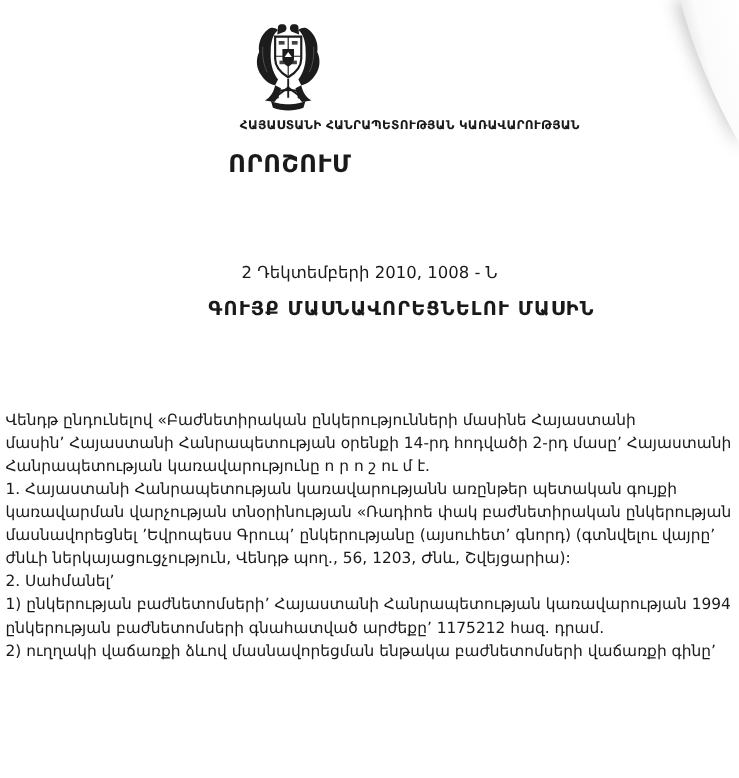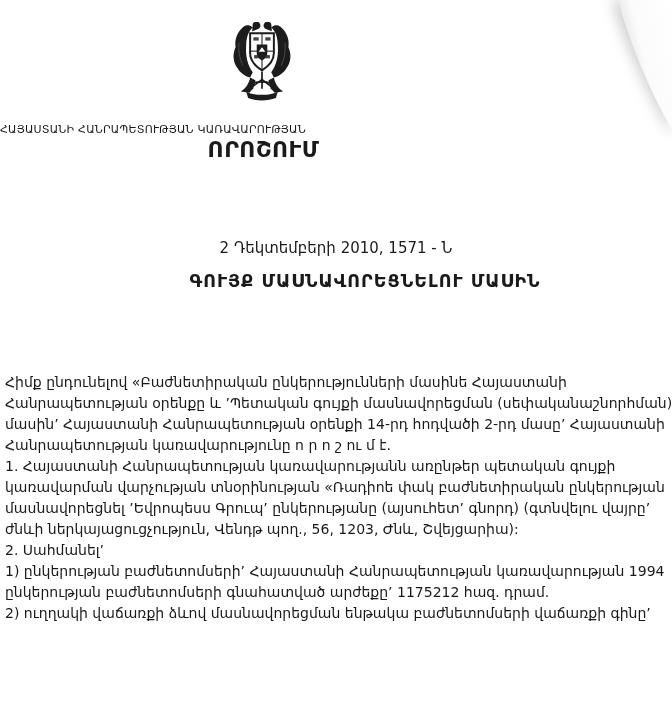--- a/index.html
+++ b/index.html
@@ -27,25 +27,25 @@
 
   .emblem {
     left: 229px;
     top: 22px;
     width: 66px;
     height: 86px;
   }
 
   .gov-name {
     left: 0;
-    top: 123px;
+    top: 107px;
     width: 527px;
-    text-align: left;
+    text-align: right;
     font-size: 11px;
-    font-weight: normal;
+    font-weight: bold;
     letter-spacing: 0.2px;
     white-space: nowrap;
   }
 
   .decision-word {
     left: 0;
     top: 137px;
     width: 527px;
     text-align: center;
     font-size: 22px;
@@ -144,26 +144,25 @@
     </g>
     <circle cx="35" cy="99" r="2.2" fill="#1c1c1c"></circle>
     <circle cx="65" cy="99" r="2.2" fill="#1c1c1c"></circle>
     <path d="M26,104 C36,111 64,111 74,104 L71,114 C58,119 42,119 29,114 Z" fill="#1c1c1c"></path>
   </svg>
 </div>
 
 <div class="abs gov-name">ՀԱՅԱՍՏԱՆԻ ՀԱՆՐԱՊԵՏՈՒԹՅԱՆ ԿԱՌԱՎԱՐՈՒԹՅԱՆ</div>
 <div class="abs decision-word">ՈՐՈՇՈՒՄ</div>
 
-<div class="abs date-line">2 Դեկտեմբերի 2010, 1571 - Ն</div>
+<div class="abs date-line">2 Դեկտեմբերի 2010, 1008 - Ն</div>
 <div class="abs doc-title">ԳՈՒՅՔ ՄԱՍՆԱՎՈՐԵՑՆԵԼՈՒ ՄԱՍԻՆ</div>
 
 <div class="abs doc-body">
-  <div class="line">Հիմք ընդունելով «Բաժնետիրական ընկերությունների մասինե Հայաստանի</div>
-  <div class="line">Հանրապետության օրենքը և ’Պետական գույքի մասնավորեցման (սեփականաշնորհման)</div>
+  <div class="line">Վենդթ ընդունելով «Բաժնետիրական ընկերությունների մասինե Հայաստանի</div>
   <div class="line">մասին’ Հայաստանի Հանրապետության օրենքի 14-րդ հոդվածի 2-րդ մասը’ Հայաստանի</div>
   <div class="line">Հանրապետության կառավարությունը ո ր ո շ ու մ է.</div>
   <div class="line">1. Հայաստանի Հանրապետության կառավարությանն առընթեր պետական գույքի</div>
   <div class="line">կառավարման վարչության տնօրինության «Ռադիոե փակ բաժնետիրական ընկերության</div>
   <div class="line">մասնավորեցնել ’Եվրոպեսս Գրուպ’ ընկերությանը (այսուհետ’ գնորդ) (գտնվելու վայրը’</div>
   <div class="line">ժնևի ներկայացուցչություն, Վենդթ պող., 56, 1203, Ժնև, Շվեյցարիա):</div>
   <div class="line">2. Սահմանել’</div>
   <div class="line">1) ընկերության բաժնետոմսերի’ Հայաստանի Հանրապետության կառավարության 1994</div>
   <div class="line">ընկերության բաժնետոմսերի գնահատված արժեքը’ 1175212 հազ. դրամ.</div>
   <div class="line">2) ուղղակի վաճառքի ձևով մասնավորեցման ենթակա բաժնետոմսերի վաճառքի գինը’</div>

